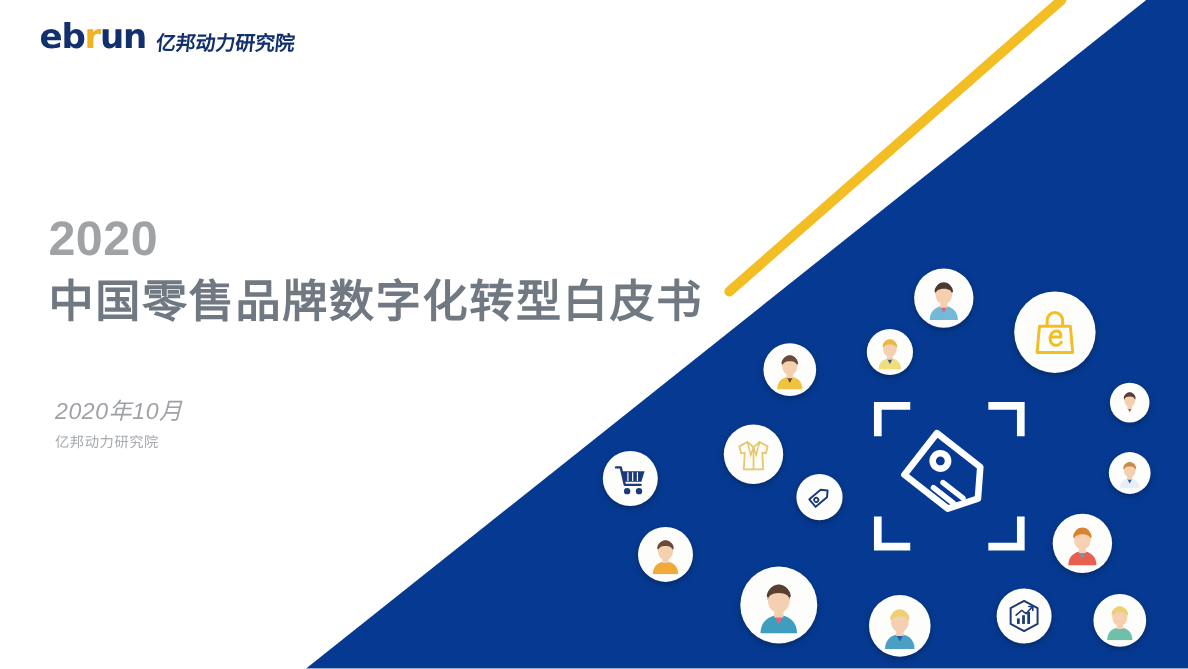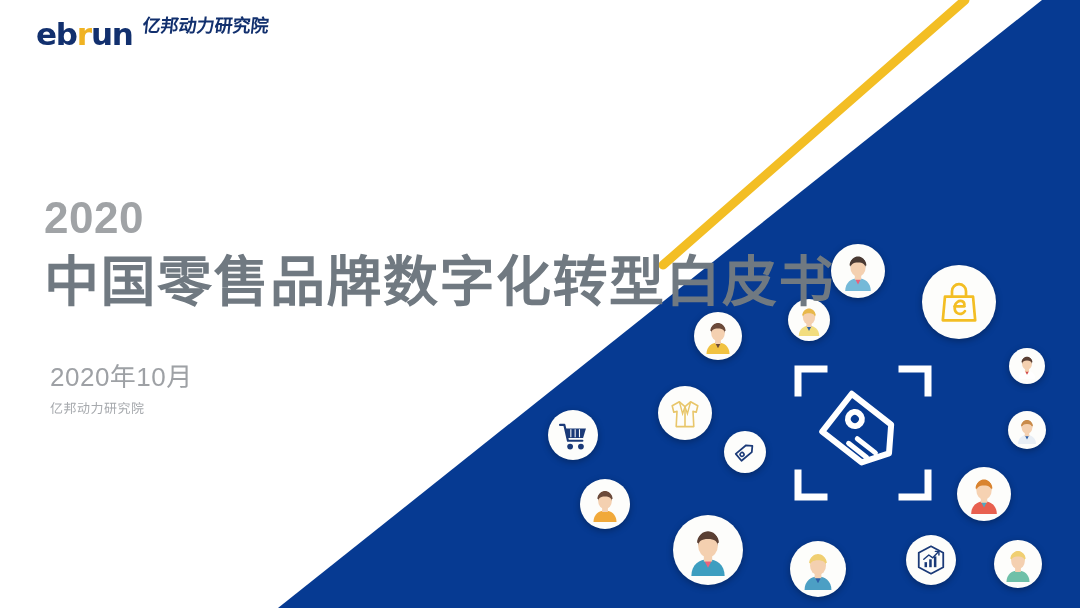--- a/index.html
+++ b/index.html
@@ -36,20 +36,21 @@
     z-index: 2;
   }
 
   
   .logo {
     position: absolute;
     left: 36px;
     top: 19px;
     z-index: 6;
     display: flex;
+    align-items: flex-end;
     gap: 9px;
     white-space: nowrap;
   }
   .logo-word {
     font-family: "DejaVu Sans", sans-serif;
     font-size: 31px;
     font-weight: 700;
     letter-spacing: -1.2px;
     line-height: 1;
     color: #12306e;
@@ -73,41 +74,42 @@
   }
   .title-year {
     font-size: 44px;
     font-weight: 700;
     color: #a0a3a6;
     line-height: 1.05;
     letter-spacing: 0.5px;
     margin: 0 0 10px 0;
   }
   .title-main {
-    font-size: 55px;
+    font-size: 41px;
     font-weight: 700;
     color: #707981;
     line-height: 1.15;
     letter-spacing: 1.5px;
     margin: 0;
     white-space: nowrap;
   }
 
   .meta-block {
     position: absolute;
     left: 50px;
     top: 361px;
     z-index: 6;
   }
   .meta-date {
-    font-size: 26px;
+    font-size: 21px;
     color: #9ea1a5;
     line-height: 1.3;
     margin: 0 0 6px 0;
     letter-spacing: 0.5px;
+    font-style: italic;
   }
   .meta-org {
     font-size: 13px;
     color: #a7aaae;
     line-height: 1.3;
     margin: 0;
     letter-spacing: 0.5px;
   }
 
   

